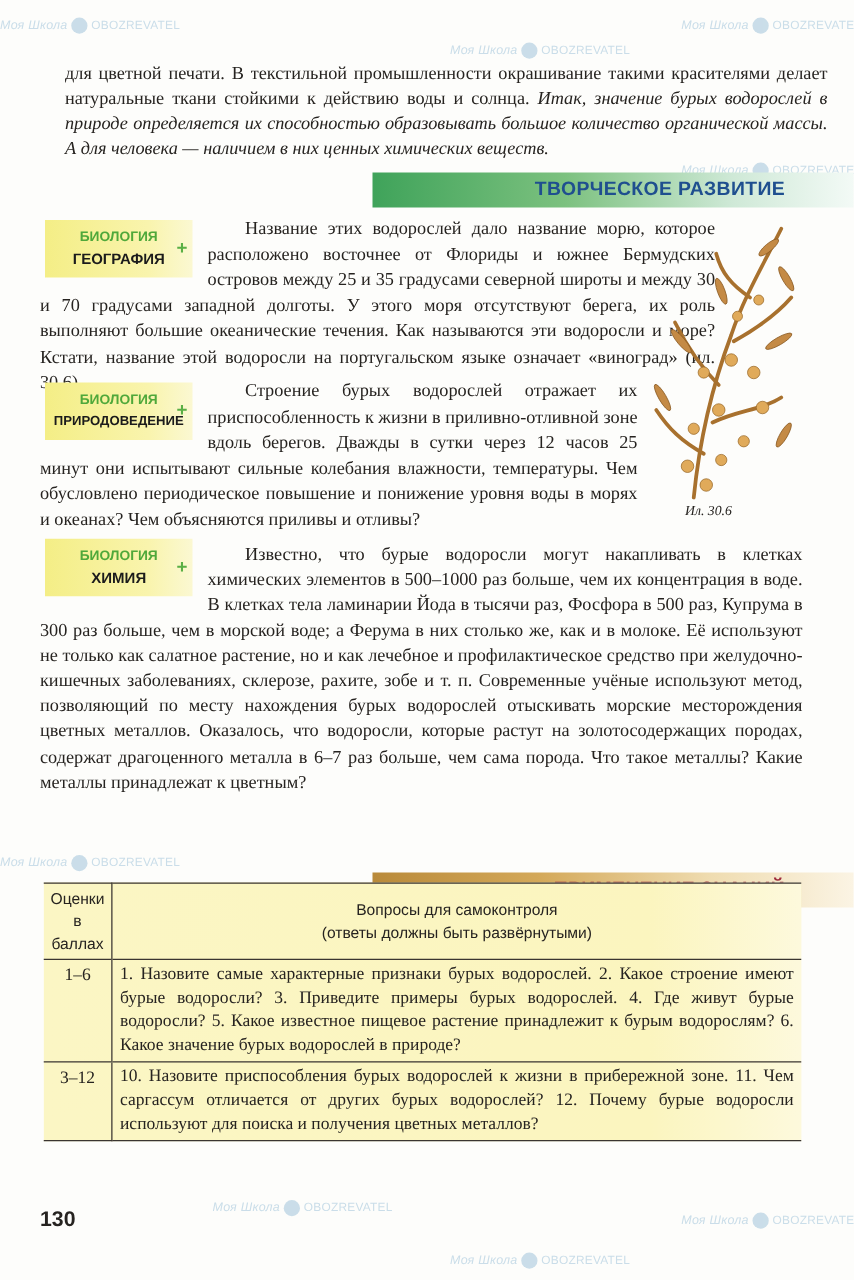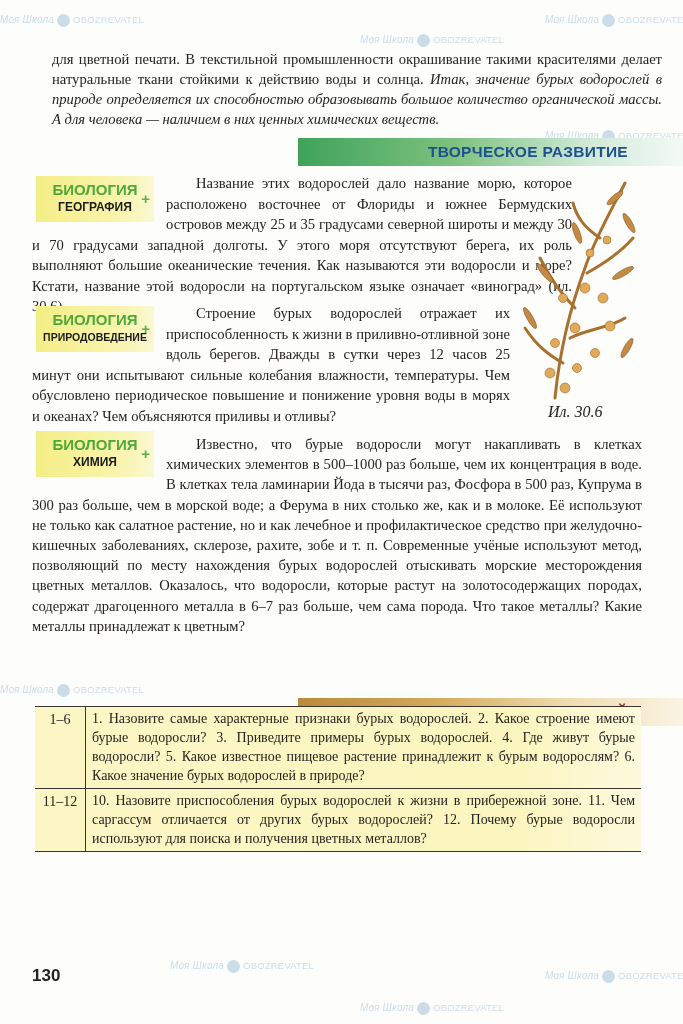--- a/index.html
+++ b/index.html
@@ -14,26 +14,26 @@
   .wm .o { font-style:normal; font-size:9.5px; }
   .para { position:absolute; left:32px; width:610px; font-size:14.6px; line-height:20px; text-align:justify;margin-left:20px; }
   .it { font-style:italic; }
   .banner { position:absolute; left:298px; width:385px; height:28px; }
   .banner span { position:absolute; right:55px; top:5px; font-family:"Liberation Sans",sans-serif; font-weight:bold; font-size:15.5px; letter-spacing:.3px; }
   .b1 { top:138px; background:linear-gradient(90deg,#3fa35a 0%,#7cc17f 40%,#cfe9d7 75%,#f3faf6 100%); }
   .b1 span { color:#1f4f8f; }
   .b2 { top:668px; background:linear-gradient(90deg,#b98a3a 0%,#d4a95a 35%,#efdcb0 70%,#fbf4e4 100%);margin-top:30px; }
   .b2 span { color:#9e2c3c; }
   .badge { position:absolute; left:36px; width:118px; height:46px; background:linear-gradient(90deg,#f4ee86,#f9f4ad 70%,#fbf8d2); font-family:"Liberation Sans",sans-serif; font-weight:bold; text-align:center; }
-  .badge .t1 { display:block; color:#4fa83a; font-size:15px; line-height:18px; margin-top:5px; }
+  .badge .t1 { display:block; color:#4fa83a; font-size:11px; line-height:18px; margin-top:5px; }
   .badge .t2 { display:block; color:#1b1b1b; font-size:12px; line-height:16px; }
   .badge .plus { position:absolute; right:4px; top:14px; color:#5aaf45; font-size:15px; }
   .ptext { position:absolute; font-size:14.6px; line-height:20.5px; text-align:justify; }
   .plant { position:absolute; left:515px; top:178px; width:125px; height:222px; }
-  .caption { position:absolute; left:548px; top:403px; font-style:italic; font-size:16px; }
+  .caption { position:absolute; left:548px; top:403px; font-style:italic; font-size:11px; }
   .tbl { position:absolute; left:35px; top:706px; width:606px; background:linear-gradient(90deg,#fbf6c4,#fbf5bf 80%,#fdf9dc); border-collapse:collapse; }
   .tbl td { border-top:1.5px solid #3a3530; vertical-align:top; padding:2px 6px 3px; font-size:14px; line-height:19px; }
   .tbl tr:last-child td { border-bottom:1.5px solid #3a3530; }
   .tbl td.score { width:46px; text-align:center; border-right:1.5px solid #3a3530; padding:3px 2px; }
   .tbl td.q { text-align:justify; }
   .tbl th { font-family:"Liberation Sans",sans-serif; font-weight:normal; font-size:12.5px; line-height:18px; padding:3px 2px; border-top:1.5px solid #3a3530; }
   .tbl th.h1 { width:50px; text-align:center; border-right:1.5px solid #3a3530; }
   .tbl th.h2 { text-align:center; }
   .pageno { position:absolute; left:32px; top:966px; font-family:"Liberation Sans",sans-serif; font-weight:bold; font-size:17px; }
 </style>
@@ -123,24 +123,31 @@
   <div style="float:left;width:134px;height:60px"></div>
   <span style="display:inline-block;width:30px"></span><span>Известно, что бурые водоросли могут накапливать в клетках химических элементов в 500–1000 раз больше, чем их концентрация в воде. В клетках тела ламинарии Йода в тысячи раз, Фосфора в 500 раз, Купрума в 300 раз больше, чем в морской воде; а Ферума в них столько же, как и в молоке. Её используют не только как салатное растение, но и как лечебное и профилактическое средство при желудочно-кишечных заболеваниях, склерозе, рахите, зобе и т. п. Современные учёные используют метод, позволяющий по месту нахождения бурых водорослей отыскивать морские месторождения цветных металлов. Оказалось, что водоросли, которые растут на золотосодержащих породах, содержат драгоценного металла в 6–7 раз больше, чем сама порода. Что такое металлы? Какие металлы принадлежат к цветным?</span>
 </div>
 
 <div class="banner b2">
   <span>ПРИМЕНЕНИЕ ЗНАНИЙ</span>
 </div>
 
 <table class="tbl">
   <tbody>
+      <tr>
+    <th class="h1">Оценки в баллах</th>
+    <th class="h2">
+      <div>Вопросы для самоконтроля</div>
+      <div>(ответы должны быть развёрнутыми)</div>
+    </th>
+  </tr>
   <tr>
     <td class="score">1–6</td>
     <td class="q">1. Назовите самые характерные признаки бурых водорослей. 2. Какое строение имеют бурые водоросли? 3. Приведите примеры бурых водорослей. 4. Где живут бурые водоросли? 5. Какое известное пищевое растение принадлежит к бурым водорослям? 6. Какое значение бурых водорослей в природе?</td>
   </tr>
   <tr>
-    <td class="score">11–12</td>
+    <td class="score">3–12</td>
     <td class="q">10. Назовите приспособления бурых водорослей к жизни в прибережной зоне. 11. Чем саргассум отличается от других бурых водорослей? 12. Почему бурые водоросли используют для поиска и получения цветных металлов?</td>
   </tr>
 </tbody>
   </table>
 
 <div class="pageno">130</div>
 
 </body></html>

